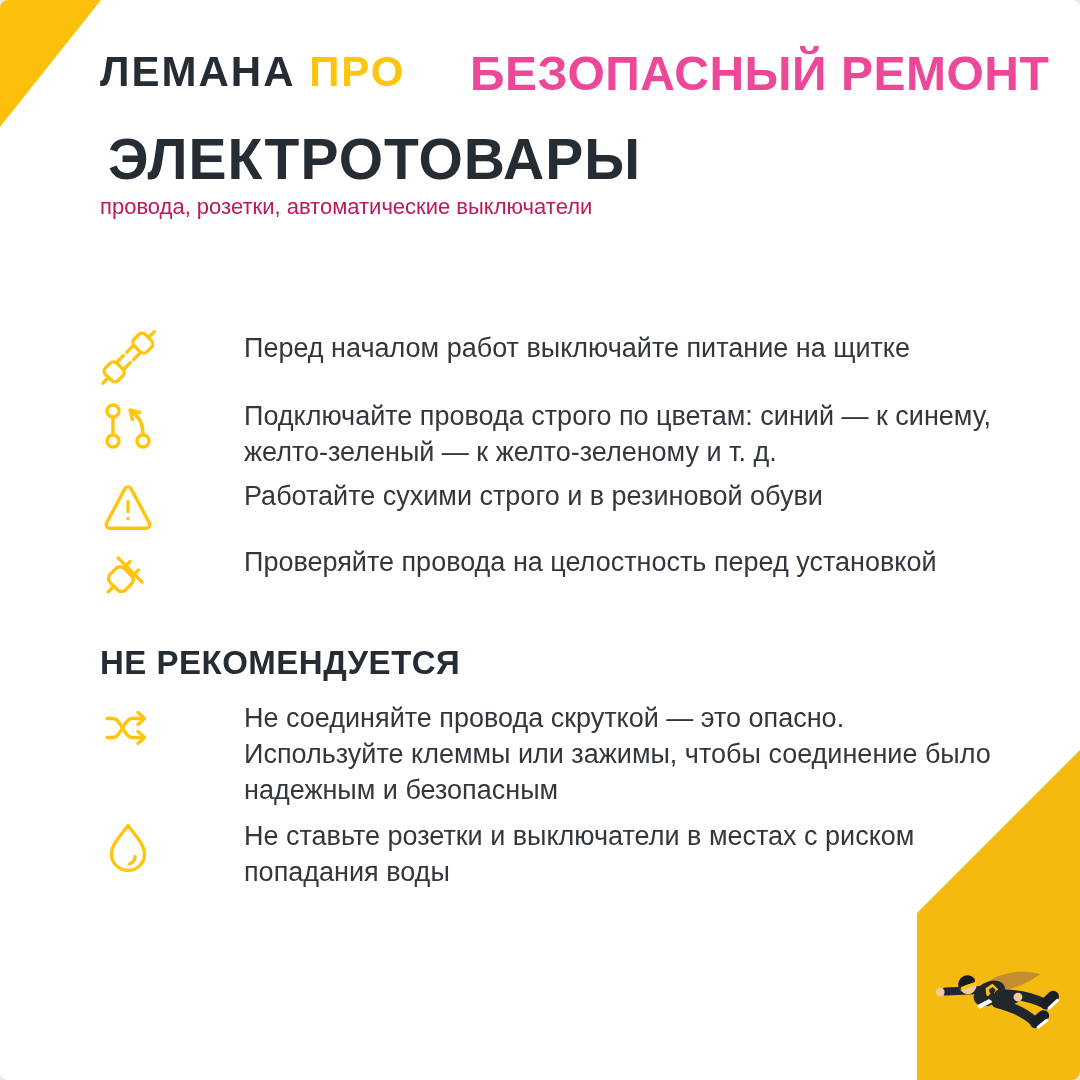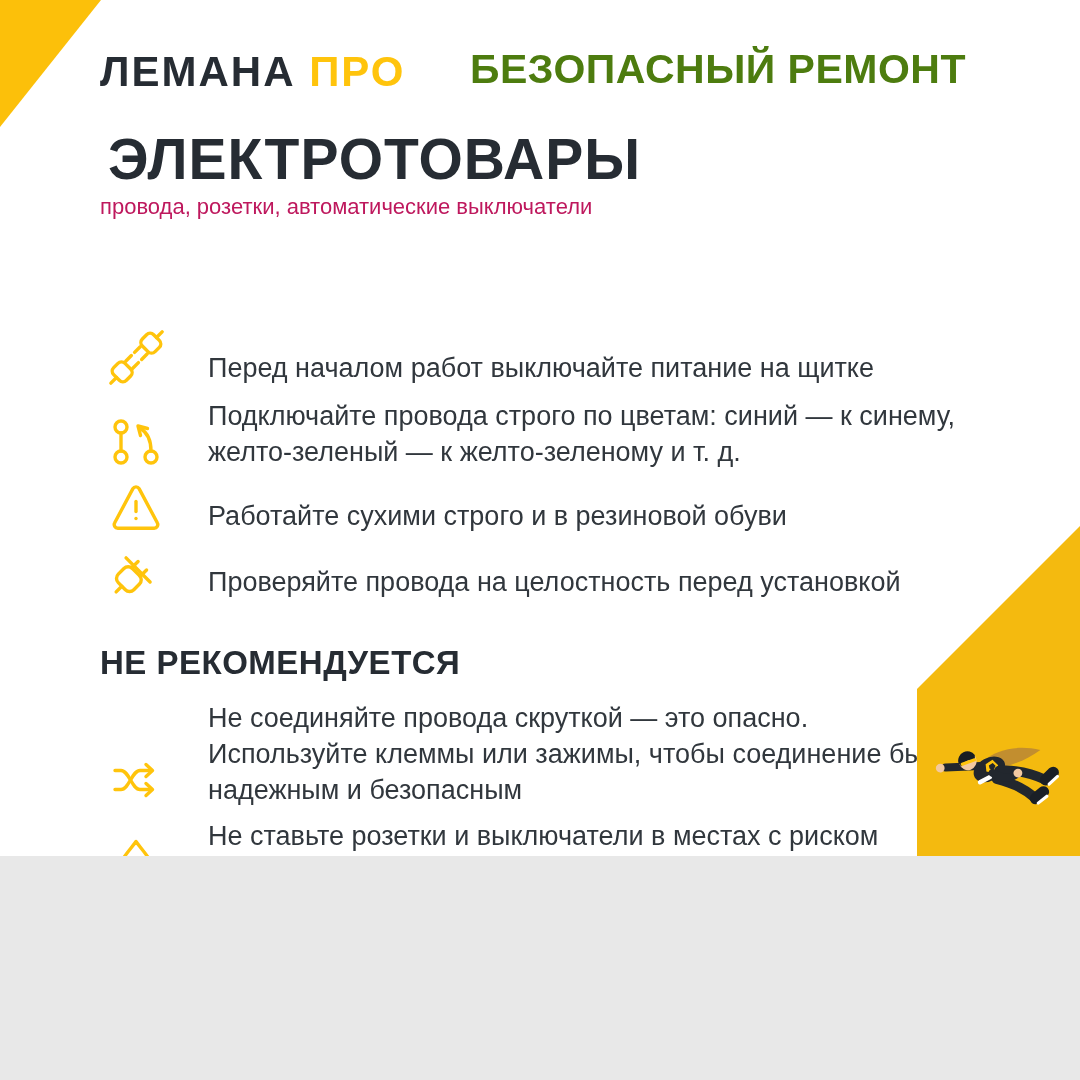--- a/index.html
+++ b/index.html
@@ -1,59 +1,60 @@
 <!DOCTYPE html>
 <html><head>
 <meta charset="utf-8">
 <style>
   * { margin:0; padding:0; box-sizing:border-box; }
   html,body { background:#e8e8e8; }
   .page{
-    position:relative; width:1080px; height:856px; margin:0 auto;
+    position:relative; width:1080px; height:1080px; margin:0 auto;
     background:#ffffff; overflow:hidden;
     font-family:"Liberation Sans", sans-serif;
     color:#31373D;
+    border-radius:8px;
   }
   .corner-tl{
     position:absolute; left:0; top:0; width:101px; height:127px;
     background:#FCC00A;
     -webkit-clip-path:polygon(0 0,100% 0,0 100%);
     clip-path:polygon(0 0,100% 0,0 100%);
   }
   .corner-br{ position:absolute; right:0; bottom:0; display:block; }
   .logo{
     position:absolute; left:100px; top:48px;
     font-size:42px; font-weight:800; letter-spacing:2px;
     color:#262C33; white-space:nowrap;
   }
   .logo .accent{ color:#FFC40C; }
   .series-title{
     position:absolute; left:470px; top:46px;
-    font-size:41px; font-weight:800; letter-spacing:.5px;
-    color:#4d7c0f; white-space:nowrap;
+    font-size:48px; font-weight:800; letter-spacing:.5px;
+    color:#ec4899; white-space:nowrap;
   }
   .page-title{
     position:absolute; left:108px; top:126px;
     font-size:57px; font-weight:800; letter-spacing:1px;
     color:#262C33; white-space:nowrap;
   }
   .page-subtitle{
     position:absolute; left:100px; top:194px;
     font-size:22px; font-weight:400; color:#be185d; white-space:nowrap;
   }
   .section-heading{
     position:absolute; left:100px;
     font-size:33px; font-weight:800; letter-spacing:.5px; color:#262C33;
     white-space:nowrap;
   }
   .h-rec{ top:258px; }
   .h-norec{ top:644px; }
   .item{
-    position:absolute; left:108px;
-    display:flex; align-items:flex-end;
+    position:absolute; left:100px;
+    display:flex; align-items:flex-start;gap:44px;
   }
   .item .icon-box{ width:56px; height:56px; flex:0 0 56px; }
   .item .item-text{
     margin-left:44px; font-size:27px; line-height:36px;
     color:#31373D; font-weight:500; white-space:pre-line; max-width:880px;
   }
   .r1{ top:330px; } .r2{ top:398px; } .r3{ top:478px; } .r4{ top:544px; }
   .n1{ top:700px; } .n2{ top:810px;margin-top:8px; }
   svg.ic{ display:block; }
 </style>

